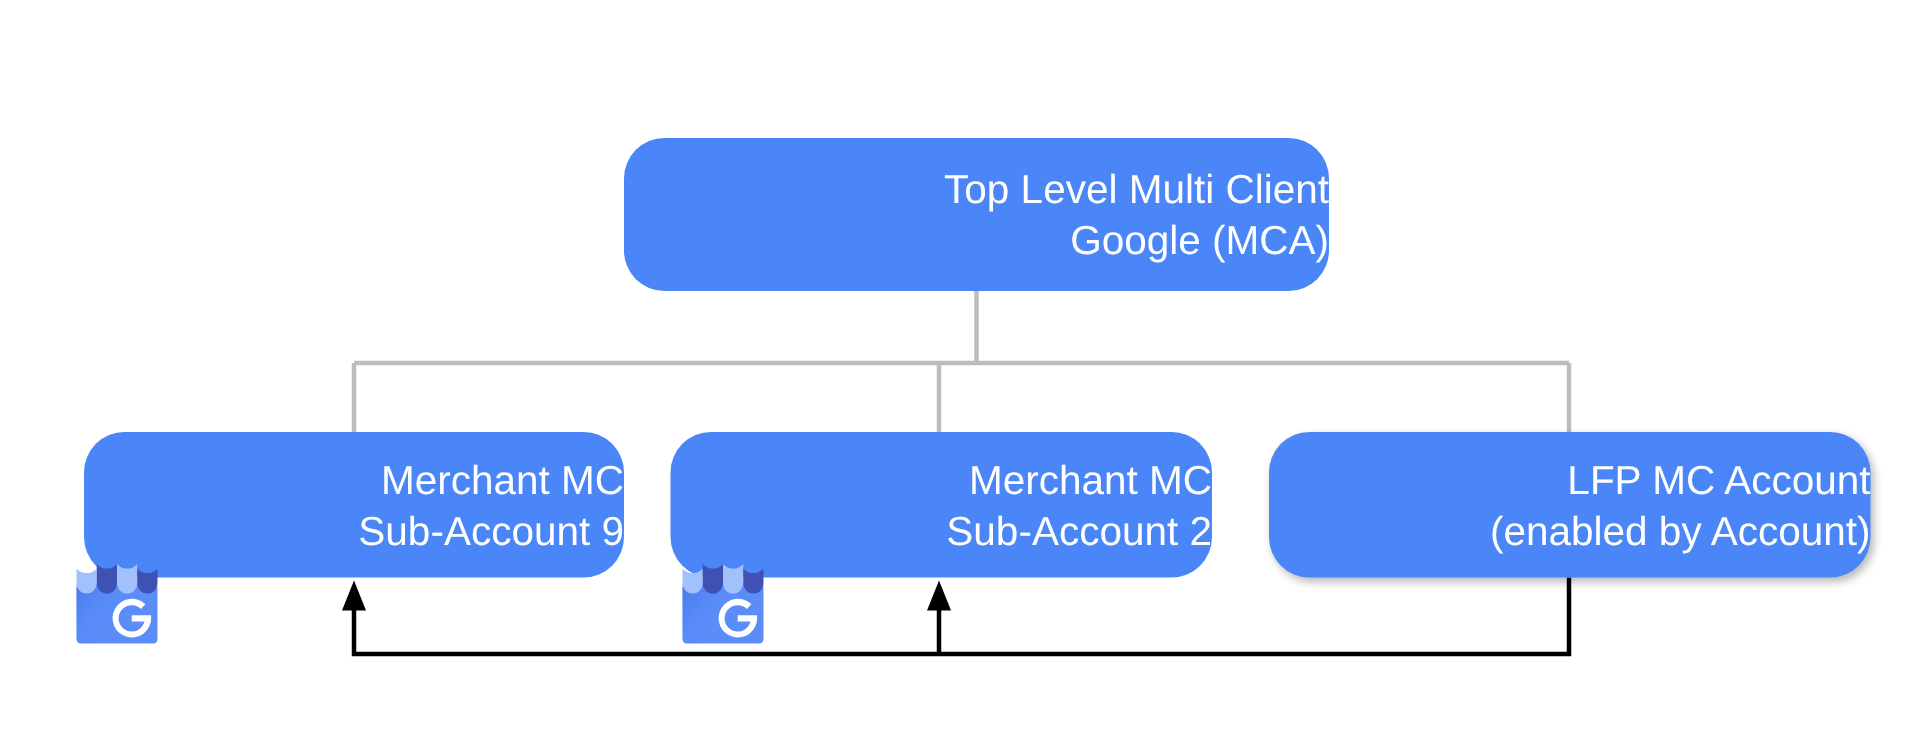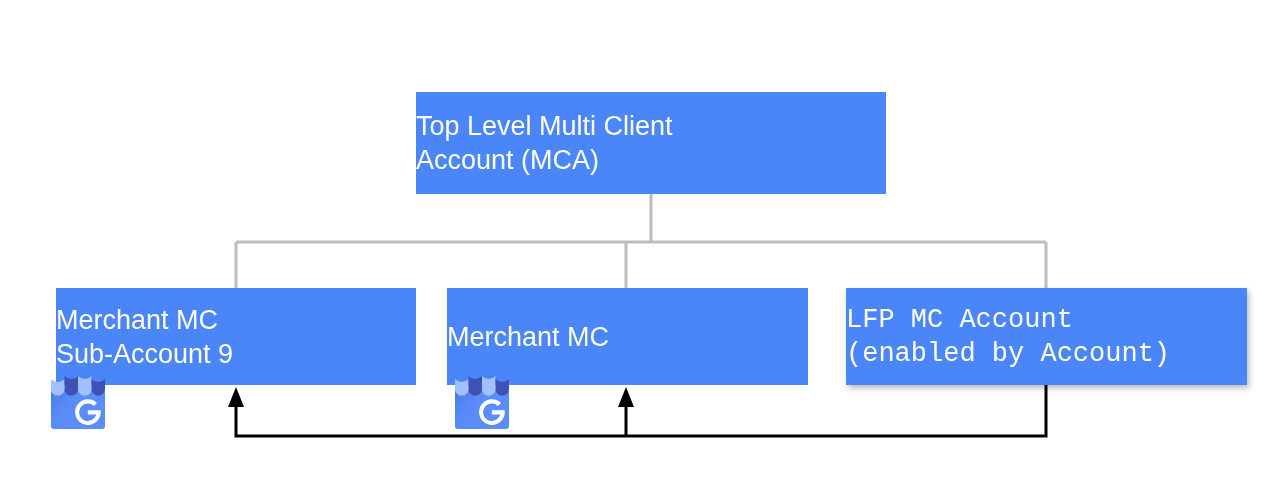--- a/index.html
+++ b/index.html
@@ -25,28 +25,28 @@
     left: 0;
     top: 0;
     width: 1286px;
     height: 501px;
   }
   .node-box {
     position: absolute;
     background: #4a86f8;
     display: flex;
     flex-direction: column;
-    align-items: flex-start;
+    align-items: flex-end;
     justify-content: center;
     box-sizing: border-box;
     z-index: 3;
+    border-radius: 27px;
   }
   .node-box.with-shadow {
     box-shadow: 2px 3px 6px rgba(0, 0, 0, 0.28);
-    font-family: Liberation Mono, monospace;
   }
   .node-line {
     color: #ffffff;
     font-size: 27px;
     line-height: 34px;
     text-align: center;
     white-space: nowrap;
     letter-spacing: 0px;
   }
   #node-root {
@@ -108,30 +108,31 @@
       <path d="M 626 436 L 626 400"></path>
     </g>
     <g fill="#000000">
       <polygon points="236,387 228,407 244,407"></polygon>
       <polygon points="626,387 618,407 634,407"></polygon>
     </g>
   </svg>
 
   <div id="node-root" class="node-box">
     <div class="node-line">Top Level Multi Client</div>
-    <div class="node-line">Account (MCA)</div>
+    <div class="node-line">Google (MCA)</div>
   </div>
 
   <div id="node-merchant-1" class="node-box">
     <div class="node-line">Merchant MC</div>
     <div class="node-line">Sub-Account 9</div>
   </div>
 
   <div id="node-merchant-2" class="node-box">
     <div class="node-line">Merchant MC</div>
+    <div class="node-line">Sub-Account 2</div>
   </div>
 
   <div id="node-lfp" class="node-box with-shadow">
     <div class="node-line">LFP MC Account</div>
     <div class="node-line">(enabled by Account)</div>
   </div>
 
   <svg id="gmb-icon-1" class="gmb-icon" viewBox="0 0 72 72" xmlns="http://www.w3.org/2000/svg">
     <defs>
       <linearGradient id="gmbShade1" x1="0" y1="0" x2="1" y2="1">

